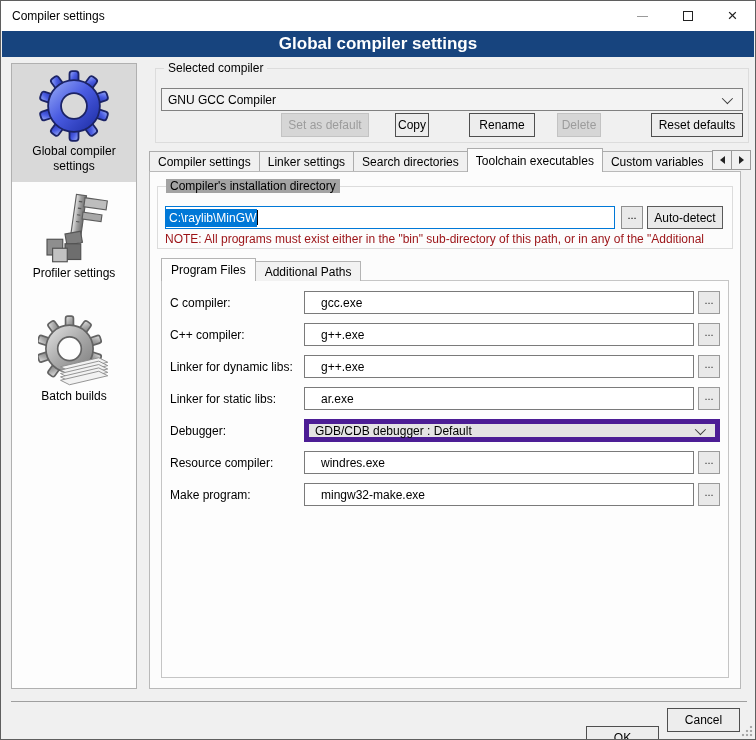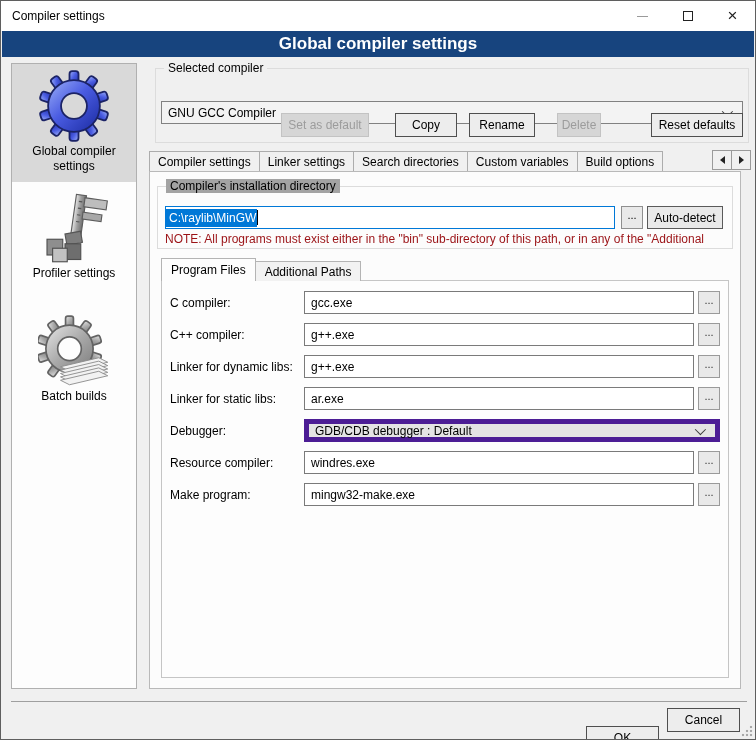--- a/index.html
+++ b/index.html
@@ -38,27 +38,27 @@
   
   .groupbox { position:absolute; border:1px solid #dcdcdc; }
   .groupbox > .gb-label { position:absolute; top:-8px; left:8px; padding:0 4px; font-size:12px; }
   #grp-compiler { left:154px; top:67px; width:594px; height:75px; }
   #grp-compiler > .gb-label { background:#f0f0f0; }
 
   .combo { position:absolute; background:#f3f3f3; border:1px solid #818181; display:flex; align-items:center; cursor:default; }
   .combo .val { padding-left:6px; flex:1; white-space:nowrap; overflow:hidden; }
   .chev { width:8px; height:8px; border-right:1.4px solid #3c3c3c; border-bottom:1.4px solid #3c3c3c;
           transform:rotate(45deg) translateY(-2px); margin-right:12px; flex:0 0 auto; }
-  #combo-compiler { left:160px; top:100px; width:582px; height:23px; }
+  #combo-compiler { left:160px; top:87px; width:582px; height:23px; }
 
   .btn { position:absolute; height:24px; background:#ededed; border:1px solid #4f4f4f; display:flex; align-items:center; justify-content:center;
          font-size:12px; cursor:default; }
   .btn.disabled { background:#d6d6d6; border-color:#c3c3c3; color:#9c9c9c; }
   #btn-setdefault { left:280px; top:112px; width:88px; }
-  #btn-copy       { left:394px; top:112px; width:62px; }
+  #btn-copy       { left:394px; top:112px; width:34px; }
   #btn-rename     { left:468px; top:112px; width:66px; }
   #btn-delete     { left:556px; top:112px; width:44px; }
   #btn-reset      { left:650px; top:112px; width:92px; }
 
   
   .tabstrip { position:absolute; left:148px; top:147px; width:563px; height:24px; display:flex; align-items:flex-end; overflow:hidden; white-space:nowrap; }
   .tab { height:21px; background:#f0f0f0; border:1px solid #acacac; border-bottom:none; padding:0 8px; display:flex; align-items:center;
          margin-right:-1px; font-size:12px; cursor:default; flex:0 0 auto; }
   .tab.active { height:24px; background:#fcfcfc; position:relative; z-index:3; }
   .tab-arrows { position:absolute; left:712px; top:149px; display:flex; }
@@ -82,21 +82,21 @@
   .note { position:absolute; left:164px; top:231px; width:566px; white-space:nowrap; overflow:hidden; color:#9b1216; font-size:12px; z-index:2; }
 
   
   .subtabstrip { position:absolute; left:160px; top:257px; height:23px; display:flex; align-items:flex-end; z-index:2; }
   .subtab { height:20px; background:#f2f2f2; border:1px solid #b4b4b4; border-bottom:none; padding:0 9px; display:flex; align-items:center; margin-right:-1px; cursor:default; }
   .subtab.active { height:23px; background:#fdfdfd; z-index:3; position:relative; }
   .innerpanel { position:absolute; left:160px; top:279px; width:568px; height:398px; background:#fdfdfd; border:1px solid #c5c5c5; z-index:1; padding-top:1px; }
 
   .field-row { display:flex; align-items:center; height:23px; margin:9px 8px 0 8px; }
   .field-row .flabel { flex:0 0 134px; font-size:12px; }
-  .tinput { flex:1; height:23px; background:#fff; border:1px solid #7a7a7a; display:flex; align-items:center; padding-left:6px; }
+  .tinput { flex:1; height:23px; background:#fff; border:1px solid #7a7a7a; display:flex; align-items:center; padding-left:16px; }
   .fbrowse { flex:0 0 22px; height:23px; margin-left:4px; background:#e9e9e9; border:1px solid #9a9a9a; display:flex; align-items:center; justify-content:center;
              font-size:11px; line-height:8px; padding-bottom:5px; color:#333; cursor:default; }
   .fselect { flex:1; height:23px; background:#e4e4e4; border:5px solid #4c1d95; display:flex; align-items:center; padding-left:6px; cursor:default; }
   .fselect .sval { flex:1; }
 
   
   .footer-sep { position:absolute; left:10px; top:700px; width:736px; height:1px; background:#9f9f9f; }
   #btn-ok     { left:585px; top:725px; width:73px; }
   #btn-cancel { left:666px; top:707px; width:73px; }
   .grip { position:absolute; right:2px; bottom:2px; width:13px; height:13px;
@@ -247,20 +247,21 @@
   <div class="btn" id="btn-rename">Rename</div>
   <div class="btn disabled" id="btn-delete">Delete</div>
   <div class="btn" id="btn-reset">Reset defaults</div>
 
   <div class="tabpage"></div>
 
   <div class="tabstrip">
     <div class="tab">Compiler settings</div>
     <div class="tab">Linker settings</div>
     <div class="tab">Search directories</div>
+    <div class="tab active">Toolchain executables</div>
     <div class="tab">Custom variables</div>
     <div class="tab">Build options</div>
   </div>
   <div class="tab-arrows">
     <div class="tab-arrow">
         <span class="tri-left"></span>
       </div>
     <div class="tab-arrow">
         <span class="tri-right"></span>
       </div>

